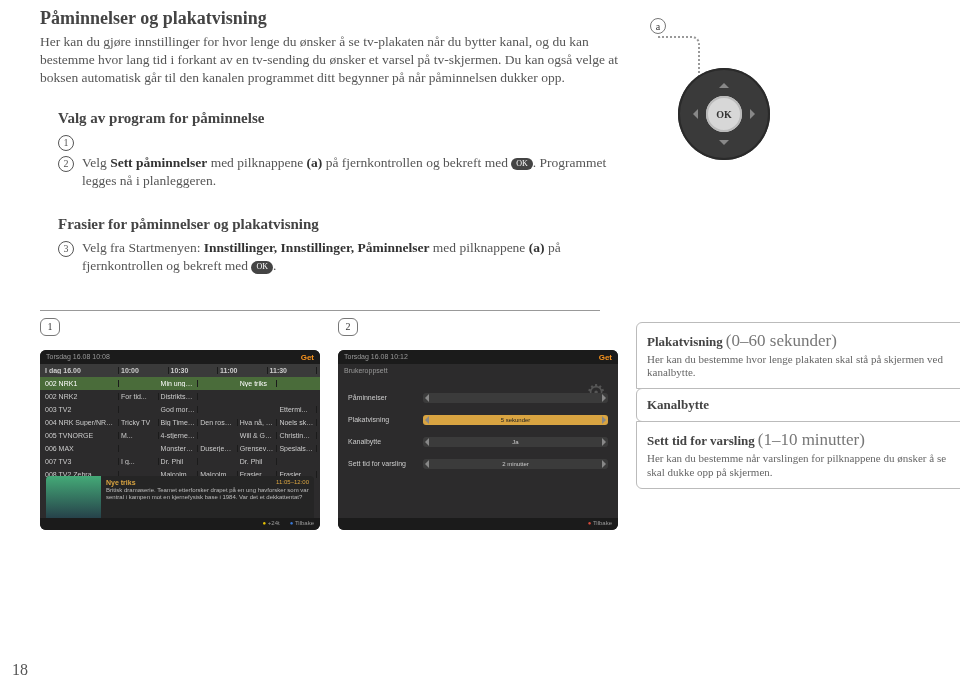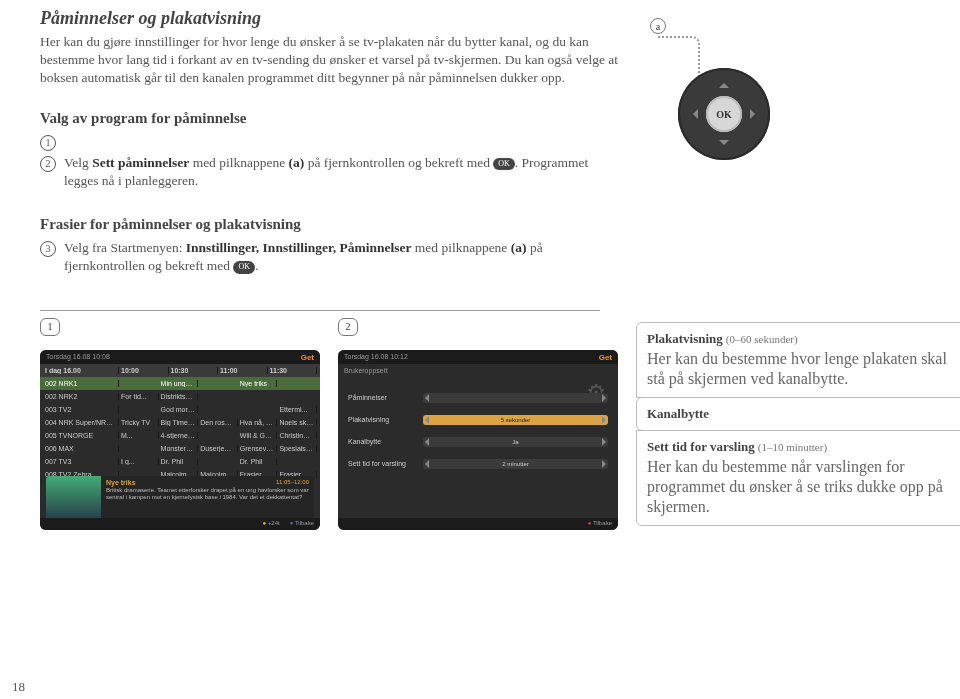--- a/index.html
+++ b/index.html
@@ -10,25 +10,25 @@
     background: #fff;
     width: 960px;
     height: 699px;
     position: relative;
     padding: 8px 40px 8px 40px;
   }
   .main { display: flex; gap: 30px; }
   .left-col { flex: 0 0 580px; }
   .right-col { flex: 0 0 260px; }
 
-  h1 { font-size: 18px; font-weight: bold; color: #444; margin-bottom: 4px; font-style: italic; }
+  h1 { font-size: 18px; font-weight: bold; color: #444; margin-bottom: 4px; }
   .intro { line-height: 1.35; margin-bottom: 22px; font-size: 13.5px; color:#555; }
 
   .subhead { font-weight: bold; font-size: 15px; color:#444; margin-bottom:6px; }
-  .steps { margin-bottom: 26px; }
+  .steps { margin-bottom: 26px; margin-left: 18px; }
   .step { display:flex; gap:8px; line-height:1.35; font-size:13.5px; color:#555; margin-bottom:3px; }
   .circle-num {
     display:inline-flex; flex:0 0 16px; height:16px;
     border:1px solid #555; border-radius:50%;
     align-items:center; justify-content:center;
     font-size:10px; margin-top:2px;
   }
   .ok-chip {
     display:inline-block; background:#444; color:#fff;
     font-size:8px; border-radius:8px; padding:1px 5px;
@@ -116,24 +116,24 @@
   .shot2 .optrow.sel .bar { background:#d9a441; color:#222;}
   .shot2 .gear { position:absolute; right:12px; top:30px; color:#555; font-size:22px;}
   .shot2 .crumb { font-size:7px; color:#999; padding:3px 6px;}
 
   
   .info-col { flex:0 0 330px; }
   .info-box { border:1px solid #bbb; border-radius:6px; padding:8px 10px; margin-top:-1px; font-size:12px; background:#fff;}
   .info-box:first-child { margin-top:0; border-radius:6px 6px 0 0;}
   .info-box:last-child { border-radius:0 0 6px 6px;}
   .info-box .title { font-weight:bold; font-size:13px; color:#444;}
-  .info-box .sub { font-size:11px; color:#777;}
-  .info-box .body { font-size:16px; color:#666; line-height:1.25; margin-top:2px;}
-
-  .page-num { position:absolute; bottom:4px; left:12px; font-size:13px; color:#555;}
+  .info-box .sub { font-size:17px; color:#777;}
+  .info-box .body { font-size:11px; color:#666; line-height:1.25; margin-top:2px;}
+
+  .page-num { position:absolute; bottom:20px; left:12px; font-size:16px; color:#555;}
   hr.hline { border:none; border-top:1px solid #999; margin-bottom:6px;}
 </style>
 </head>
 <body>
 
 <div class="main">
   <div class="left-col">
     <h1>Påminnelser og plakatvisning</h1>
     <p class="intro">Her kan du gjøre innstillinger for hvor lenge du ønsker å se tv-plakaten når du bytter kanal, og du kan bestemme hvor lang tid i forkant av en tv-sending du ønsker et varsel på tv-skjermen. Du kan også velge at boksen automatisk går til den kanalen programmet ditt begynner på når påminnelsen dukker opp.</p>
 
@@ -307,18 +307,18 @@
       <span class="title">Plakatvisning</span>
       <span class="sub">(0–60 sekunder)</span>
       <div class="body">Her kan du bestemme hvor lenge plakaten skal stå på skjermen ved kanalbytte.</div>
     </div>
     <div class="info-box">
       <span class="title">Kanalbytte</span>
     </div>
     <div class="info-box">
       <span class="title">Sett tid for varsling</span>
       <span class="sub">(1–10 minutter)</span>
-      <div class="body">Her kan du bestemme når varslingen for programmet du ønsker å se triks dukke opp på skjermen.</div>
+      <div class="body">Her kan du bestemme når varslingen for pilknappene du ønsker å se skal dukke opp på skjermen.</div>
     </div>
   </div>
 </div>
 
 <div class="page-num">18</div>
 
 </body></html>

